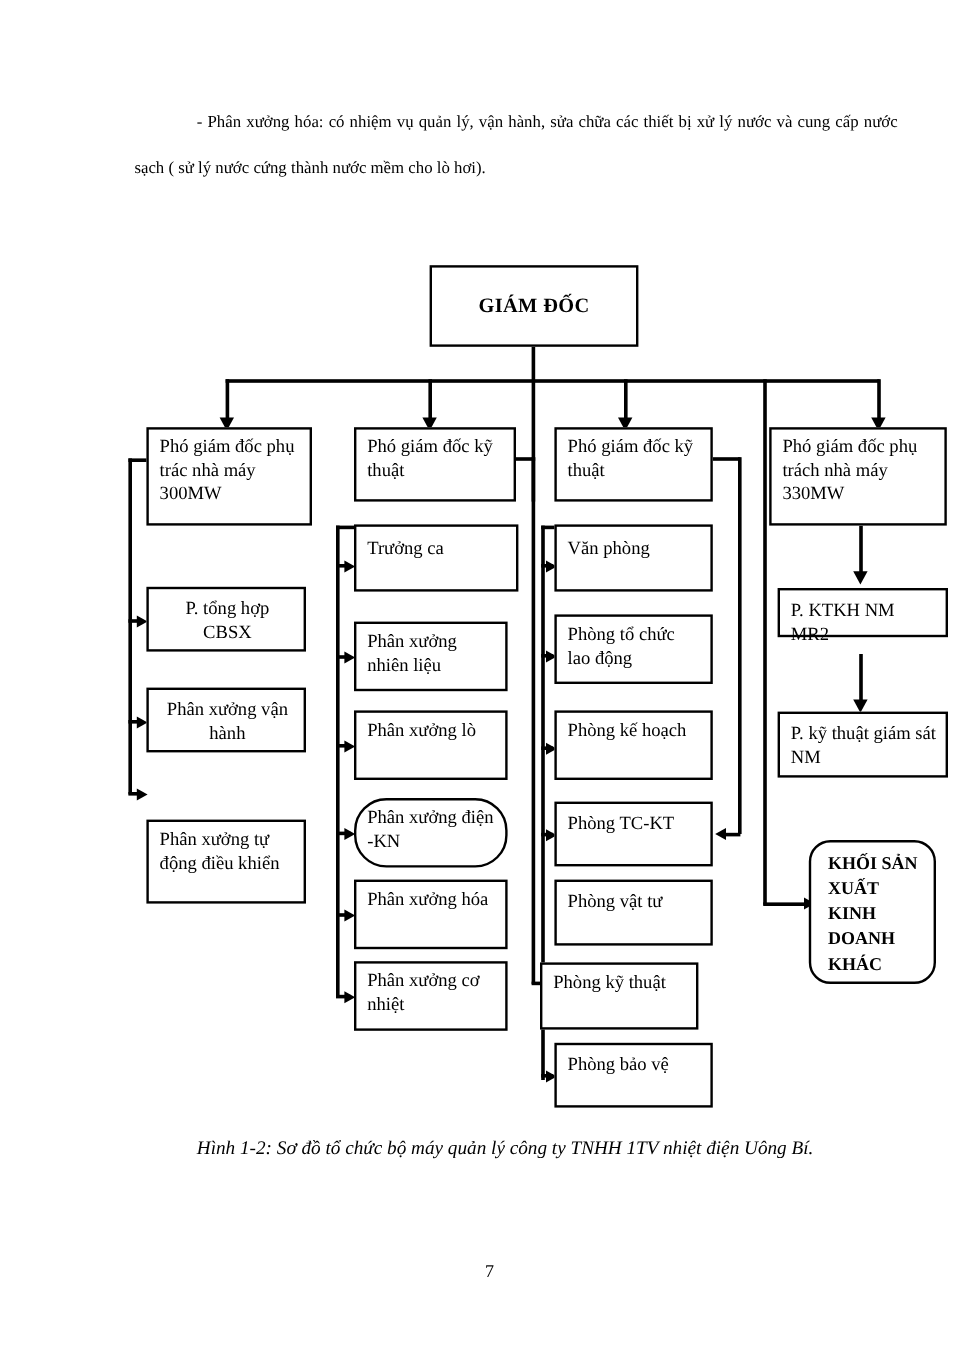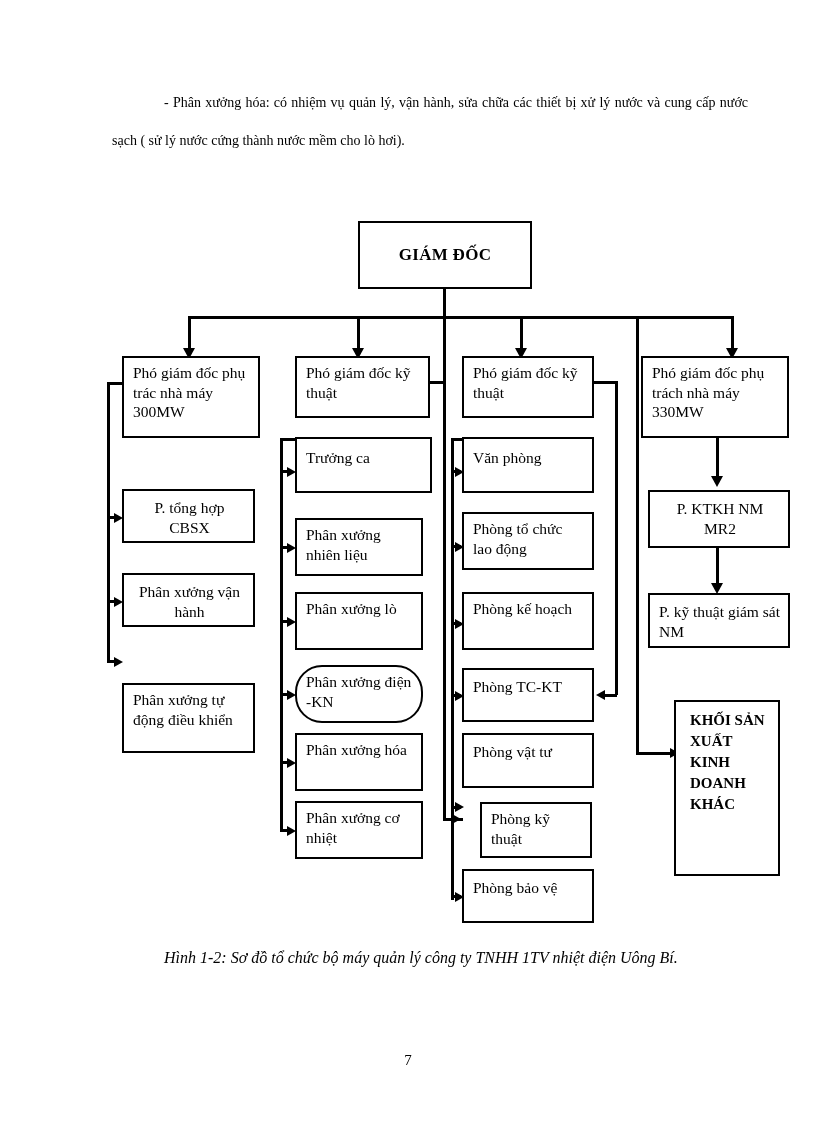--- a/index.html
+++ b/index.html
@@ -200,51 +200,51 @@
 
     <div class="ln h3" style="left:594px;top:381px;width:23px;"></div>
     <div class="ln v3" style="left:615px;top:381px;height:314px;"></div>
     <div class="ln h3" style="left:604px;top:694px;width:13px;"></div>
     <div class="ar ar-l" style="left:596px;top:690px;"></div>
 
     <div class="box" style="left:462px;top:733px;width:132px;height:55px;padding-top:7px;">
       <span>Phòng vật tư</span>
     </div>
 
-    <div class="box thick" style="left:480px;top:802px;width:112px;height:56px;">
+    <div class="box thick" style="left:450px;top:802px;width:132px;height:56px;">
       <span>Phòng kỹ thuật</span>
     </div>
     <div class="ln h3" style="left:451px;top:806px;width:10px;"></div>
     <div class="ar ar-r" style="left:455px;top:802px;"></div>
 
     <div class="box" style="left:462px;top:869px;width:132px;height:54px;padding-top:7px;">
       <span>Phòng bảo vệ</span>
     </div>
     <div class="ln h3" style="left:451px;top:895px;width:10px;"></div>
     <div class="ar ar-r" style="left:455px;top:892px;"></div>
 
     <div class="box thick" style="left:641px;top:356px;width:148px;height:82px;">
       <span>Phó giám đốc phụ trách nhà máy 330MW</span>
     </div>
 
     <div class="ln v3" style="left:716px;top:438px;height:42px;"></div>
     <div class="ar ar-d-big" style="left:711px;top:476px;"></div>
 
-    <div class="box thick" style="left:648px;top:490px;width:142px;height:58px;padding-top:7px;text-align:center;">
+    <div class="box thick" style="left:648px;top:490px;width:142px;height:41px;padding-top:7px;">
       <span>P. KTKH NM MR2</span>
     </div>
 
     <div class="ln v3" style="left:716px;top:545px;height:42px;"></div>
     <div class="ar ar-d-big" style="left:711px;top:583px;"></div>
 
     <div class="box thick" style="left:648px;top:593px;width:142px;height:55px;padding-top:7px;">
       <span>P. kỹ thuật giám sát NM</span>
     </div>
 
-    <div class="box thick khoi" style="left:674px;top:700px;width:106px;height:176px;">
+    <div class="box thick khoi" style="left:674px;top:700px;width:106px;height:120px;border-radius:18px;">
       <span>KHỐI SẢN XUẤT KINH DOANH KHÁC</span>
     </div>
 
   </div>
 
   <div class="caption">
     <b>Hình 1-2</b><span>: Sơ đồ tổ chức bộ máy quản lý công ty TNHH 1TV nhiệt điện Uông Bí.</span>
   </div>
 
   <div class="pageno">7</div>

